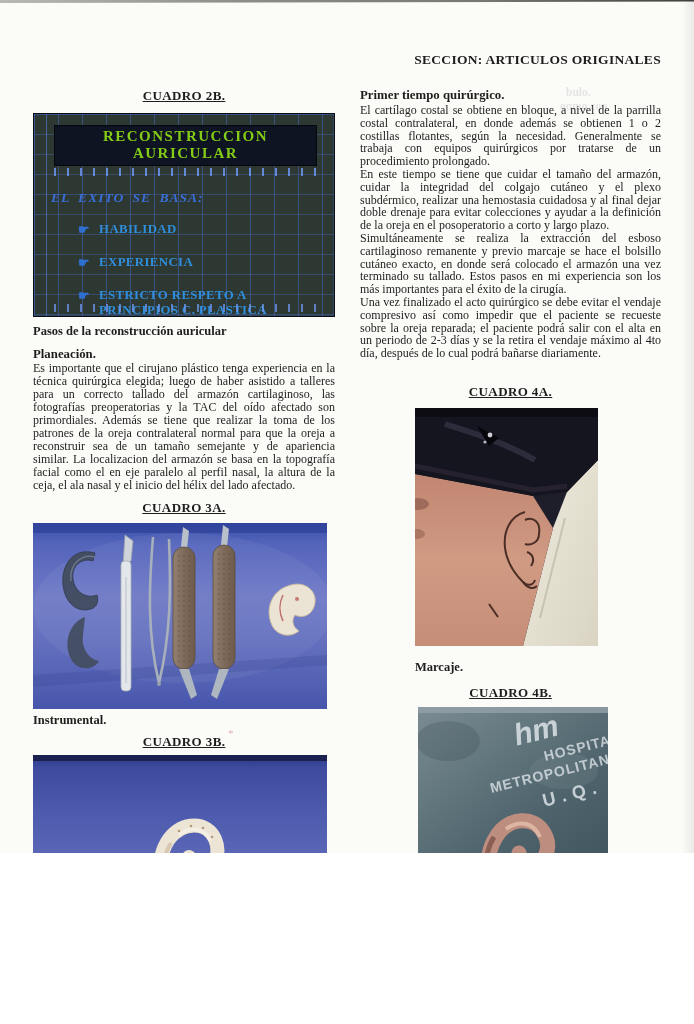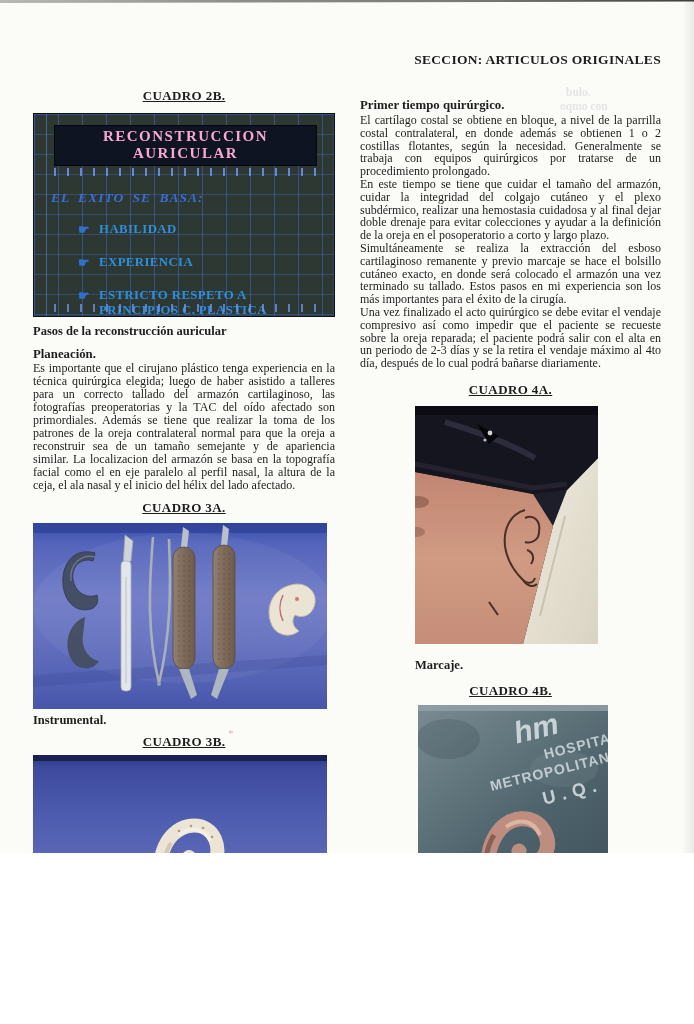--- a/index.html
+++ b/index.html
@@ -19,39 +19,39 @@
 
   
   .slide{position:relative;margin-top:9px;height:204px;box-sizing:border-box;
         background-color:#2d3833;
         background-image:
           repeating-linear-gradient(90deg, rgba(72,108,205,.5) 0 1px, transparent 1px 24px),
           repeating-linear-gradient(180deg, rgba(72,108,205,.38) 0 1px, transparent 1px 20px);
         border:1px solid #0a0d12;
         box-shadow:inset 0 0 0 1px rgba(60,95,190,.30);}
   .slide::before{content:'';position:absolute;left:12px;top:0;bottom:0;width:1px;background:rgba(95,135,235,.55);}
-  .slide-title{margin:12px 18px 0 21px;background:#0e1422;color:#f9a8d4;text-align:center;
+  .slide-title{margin:12px 18px 0 21px;background:#0e1422;color:#84cc16;text-align:center;
         font-size:15px;font-weight:bold;letter-spacing:1.5px;word-spacing:8px;padding:2px 0 3px;
         box-shadow:0 0 0 1px #05070c;}
   .slide-ticks{margin:3px 14px 0 20px;height:8px;
         background-image:repeating-linear-gradient(90deg, rgba(110,150,240,.85) 0 2px, transparent 2px 13px);}
   .slide-ticks-bottom{position:absolute;bottom:4px;left:20px;right:14px;height:8px;
         background-image:repeating-linear-gradient(90deg, rgba(110,150,240,.75) 0 2px, transparent 2px 13px);}
   .slide-subtitle{margin:14px 0 0 17px;color:#3a6fd8;font-style:italic;font-weight:bold;
         font-size:13.5px;letter-spacing:1px;word-spacing:4px;}
   .slide-bullet{display:flex;margin:16px 0 0 44px;color:#2f8fdc;font-weight:bold;
         font-size:12.8px;letter-spacing:.4px;line-height:15px;}
   .slide-bullet + .slide-bullet{margin-top:18px;}
   .slide-bullet .txt{max-width:228px;}
   .hand-icon{color:#2e6fd0;margin-right:9px;font-size:13px;}
 
   .steps-caption{margin-top:7px;font-weight:bold;font-size:12.5px;}
   .sub-heading{margin-top:8px;font-weight:bold;font-size:12.8px;}
   .body-par{margin:0;font-size:12px;line-height:13px;text-align:justify;hyphens:auto;}
-  .h-3a{margin-top:8px;} .h-3b{margin-top:6px;} .h-4a{margin-top:12px;} .h-4b{margin-top:10px;}
+  .h-3a{margin-top:8px;} .h-3b{margin-top:6px;} .h-4a{margin-top:24px;} .h-4b{margin-top:10px;}
   .photo{display:block;background:#444;}
   .photo-3a{margin-top:7px;} .photo-3b{margin-top:5px;}
   .caption{margin-top:4px;font-weight:bold;font-size:12.5px;}
   .par-block{margin-top:1px;}
   .par-block p{margin:0;font-size:12px;line-height:12.8px;text-align:justify;hyphens:auto;}
   .photo-4a{margin:8px 0 0 55px;} .cap-4a{margin-left:55px;margin-top:14px;}
   .photo-4b{margin:6px 0 0 58px;} .cap-4b{margin-left:58px;}
 
   .footer{position:absolute;top:969px;left:0;width:100%;font-size:12.5px;}
   .footer-journal{position:absolute;left:378px;white-space:pre;}
@@ -186,21 +186,21 @@
         <circle cx="54" cy="15" r="1.3" fill="#b49a7c"></circle>
           <circle cx="63" cy="24" r="1.3" fill="#b49a7c"></circle>
         <path d="M30,112 C28,120 26,126 28,132" stroke="#e3d6c0" stroke-width="10" stroke-linecap="round" fill="none"></path>
         <path d="M44,48 C46,54 52,56 56,52" stroke="#c3ab8e" stroke-width="3" fill="none" opacity=".8"></path>
       </g>
     </svg>
     <div class="caption">Cartílago de cerdo. Taller Práctico</div>
   </div>
 
   <div class="col-right">
-    <div class="sub-heading" style="margin-top:10px">Primer tiempo quirúrgico.</div>
+    <div class="sub-heading" style="margin-top:0">Primer tiempo quirúrgico.</div>
     <div class="par-block">
       <p>El cartílago costal se obtiene en bloque, a nivel de la parrilla costal contralateral, en donde además se obtienen 1 o 2 costillas flotantes, según la necesidad. Generalmente se trabaja con equipos quirúrgicos por tratarse de un procedimiento prolongado.</p>
       <p>En este tiempo se tiene que cuidar el tamaño del armazón, cuidar la integridad del colgajo cutáneo y el plexo subdérmico, realizar una hemostasia cuidadosa y al final dejar doble drenaje para evitar colecciones y ayudar a la definición de la oreja en el posoperatorio a corto y largo plazo.</p>
       <p>Simultáneamente se realiza la extracción del esboso cartilaginoso remanente y previo marcaje se hace el bolsillo cutáneo exacto, en donde será colocado el armazón una vez terminado su tallado. Estos pasos en mi experiencia son los más importantes para el éxito de la cirugía.</p>
       <p>Una vez finalizado el acto quirúrgico se debe evitar el vendaje compresivo así como impedir que el paciente se recueste sobre la oreja reparada; el paciente podrá salir con el alta en un periodo de 2-3 días y se la retira el vendaje máximo al 4to día, después de lo cual podrá bañarse diariamente.</p>
     </div>
 
     <div class="cuadro-heading h-4a">CUADRO 4A.</div>
 
     <svg class="photo photo-4a" width="183" height="238" viewBox="0 0 183 238">

